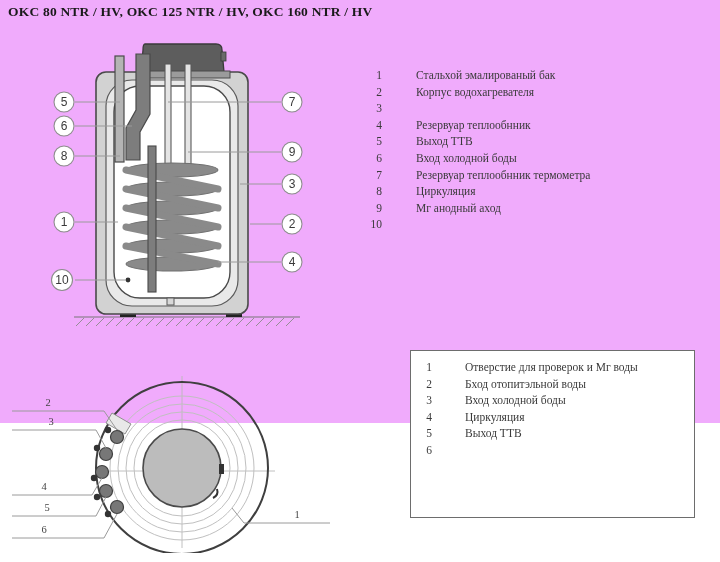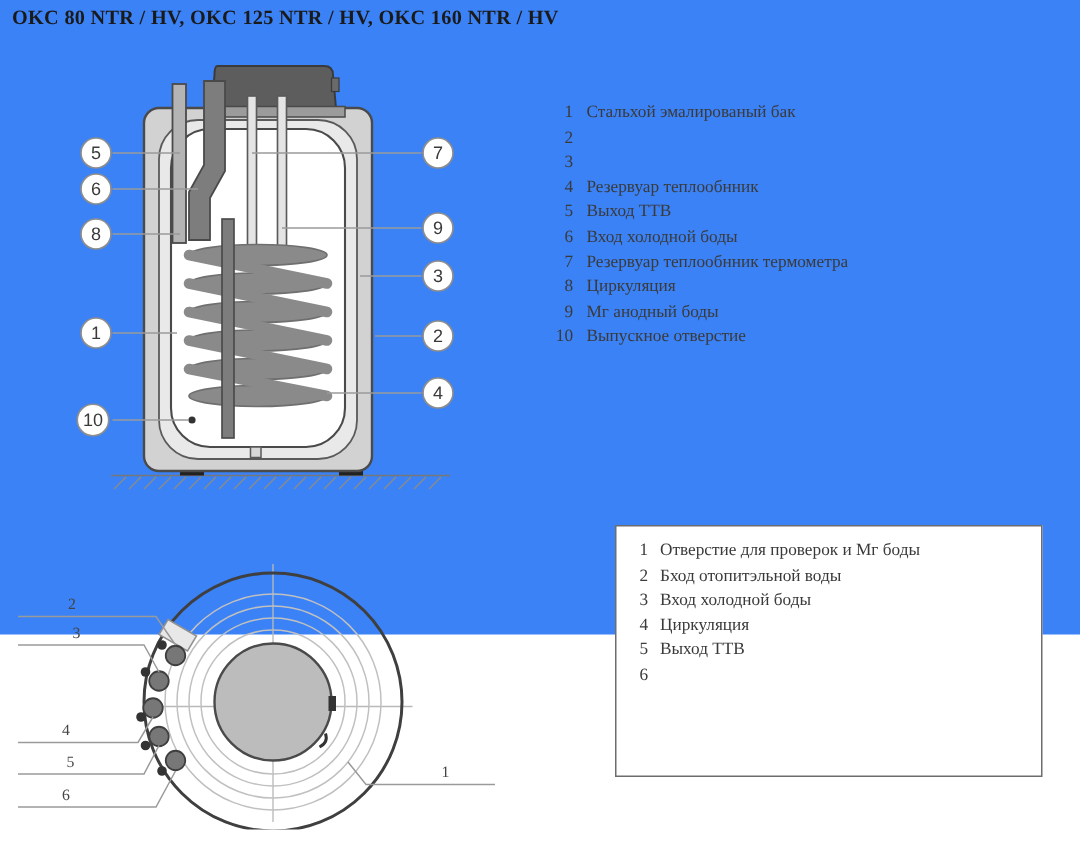--- a/index.html
+++ b/index.html
@@ -13,21 +13,21 @@
     position: relative;
     font-family: "Liberation Serif", "DejaVu Serif", serif;
     color: #333333;
     overflow: hidden;
   }
   #page {
     position: absolute;
     left: 0; top: 0;
     width: 720px;
     height: 423px;
-    background: #3b82f6;
+    background: #f0abfc;
   }
 
   
   #title {
     position: absolute;
     left: 8px;
     top: 4px;
     font-size: 13.5px;
     font-weight: bold;
     letter-spacing: 0.2px;
@@ -49,20 +49,21 @@
   }
   .legend-num {
     display: inline-block;
     width: 16px;
     text-align: right;
     margin-right: 9px;
     flex: 0 0 auto;
   }
   .legend-text {
     flex: 0 0 auto;
+    margin-left: 25px;
   }
 
   #legend-top {
     left: 366px;
     top: 67px;
     width: 330px;
   }
 
   #legend-bottom-box {
     position: absolute;
@@ -260,20 +261,21 @@
     </g>
   </svg>
 
   <div class="legend" id="legend-top">
     <div class="legend-row">
       <span class="legend-num">1</span>
       <span class="legend-text">Стальхой эмалированый бак</span>
     </div>
     <div class="legend-row">
       <span class="legend-num">2</span>
+      <span class="legend-text">Корпус водохагревателя</span>
     </div>
     <div class="legend-row">
       <span class="legend-num">3</span>
     </div>
     <div class="legend-row">
       <span class="legend-num">4</span>
       <span class="legend-text">Резервуар  теплообнник</span>
     </div>
     <div class="legend-row">
       <span class="legend-num">5</span>
@@ -286,25 +288,24 @@
     <div class="legend-row">
       <span class="legend-num">7</span>
       <span class="legend-text">Резервуар теплообнник термометра</span>
     </div>
     <div class="legend-row">
       <span class="legend-num">8</span>
       <span class="legend-text">Циркуляция</span>
     </div>
     <div class="legend-row">
       <span class="legend-num">9</span>
-      <span class="legend-text">Мг анодный боды</span>
+      <span class="legend-text">Мг анодный аход</span>
     </div>
     <div class="legend-row">
       <span class="legend-num">10</span>
-      <span class="legend-text">Выпускное отверстие</span>
     </div>
   </div>
 
   <svg id="plan-svg" width="330" height="185" viewBox="0 0 330 185">
 
     <g stroke="#b9b9b9" stroke-width="0.9">
       <line x1="182" y1="8" x2="182" y2="180"></line>
       <line x1="100" y1="103" x2="275" y2="103"></line>
     </g>
 
@@ -358,21 +359,21 @@
     <text class="plan-num" x="47" y="143">5</text>
     <text class="plan-num" x="44" y="165">6</text>
 
     <text class="plan-num" x="297" y="150">1</text>
   </svg>
 
   <div id="legend-bottom-box"></div>
   <div class="legend" id="legend-bottom">
     <div class="legend-row">
       <span class="legend-num">1</span>
-      <span class="legend-text">Отверстие для проверок и Мг боды</span>
+      <span class="legend-text">Отверстие для проверок и Мг воды</span>
     </div>
     <div class="legend-row">
       <span class="legend-num">2</span>
       <span class="legend-text">Бход отопитэльной воды</span>
     </div>
     <div class="legend-row">
       <span class="legend-num">3</span>
       <span class="legend-text">Вход холодной боды</span>
     </div>
     <div class="legend-row">

